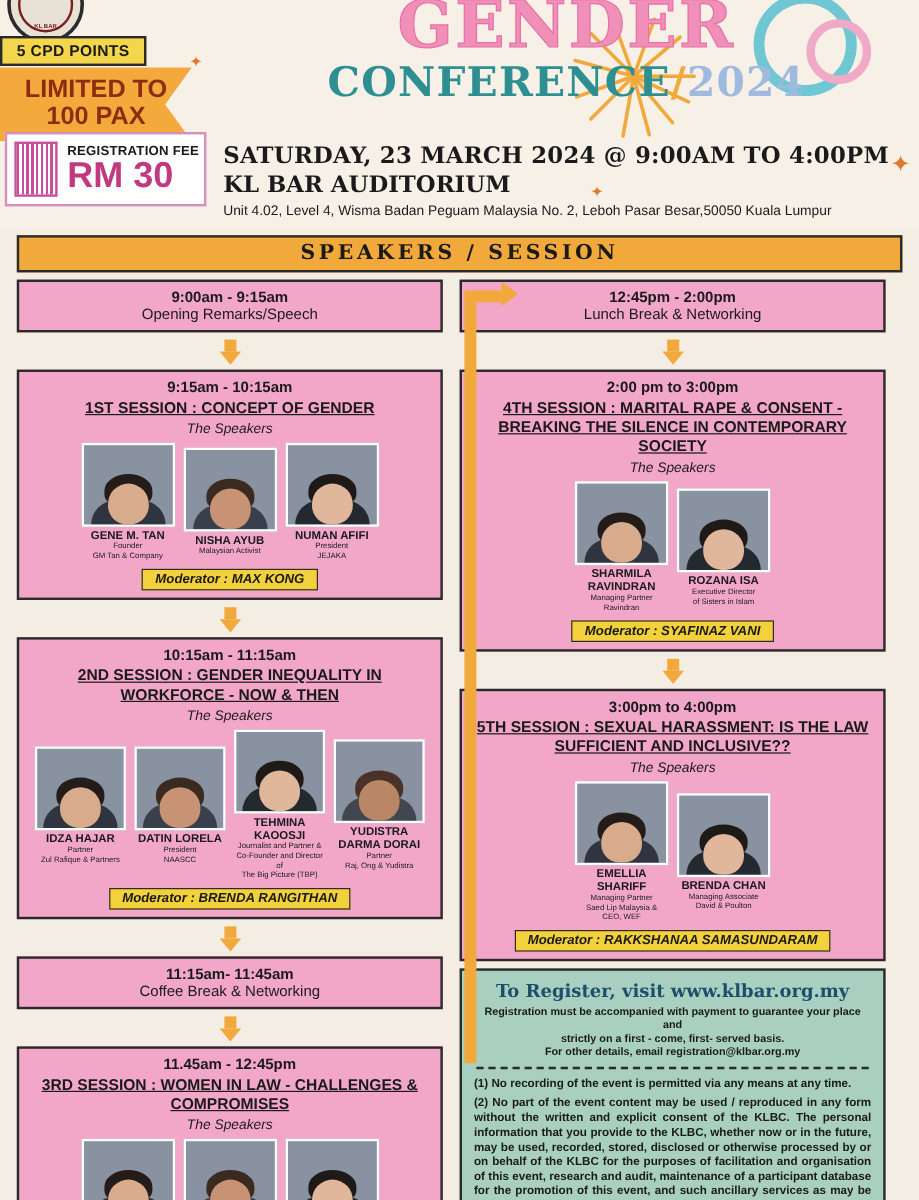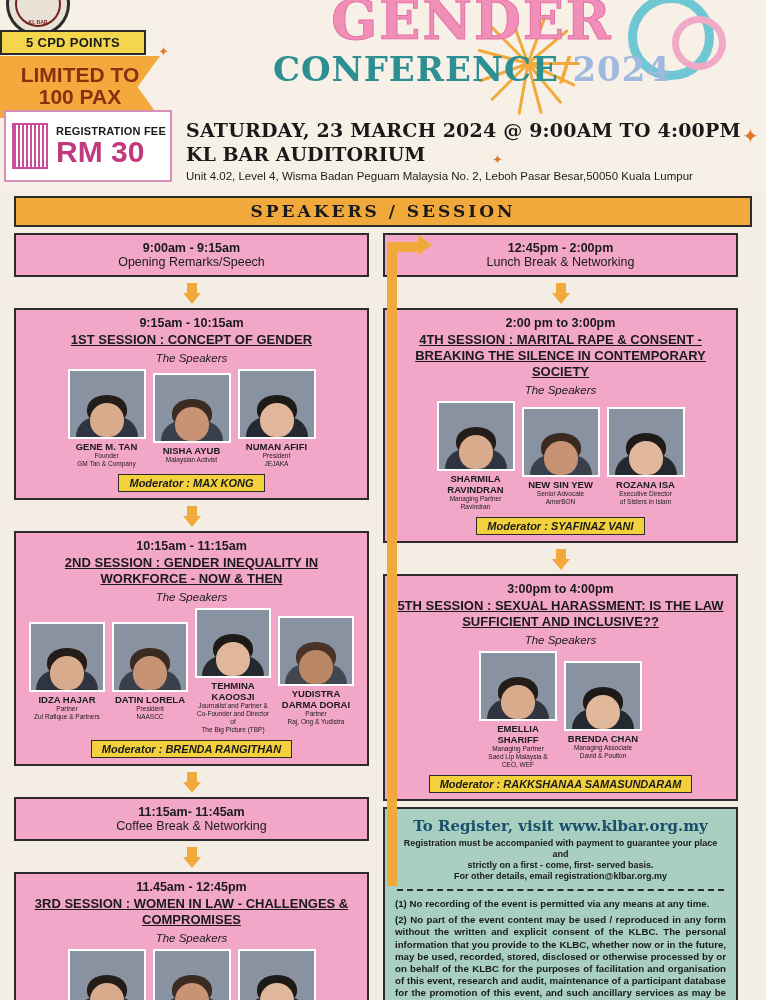--- a/index.html
+++ b/index.html
@@ -73,21 +73,21 @@
     transform-origin: 0 50%;
     border-radius:2px;
   }
 
   .sparkle { position:absolute; color:#e07a30; font-size:20px; }
 
   .badge-cpd {
     position:absolute; left: 0; top: 30px;
     background: #f3d64b;
     border: 2px solid #2a2a2a;
-    padding: 3px 24px;
+    padding: 3px 12px;
     font-weight: bold;
     font-size: 13px;
     letter-spacing:.3px;
   }
   .badge-limited {
     position:absolute; left: 0; top: 56px;
     width: 160px;
     background: #f3a93c;
     color: #8c2d10;
     font-weight: bold;
@@ -108,21 +108,21 @@
     position:absolute; left:6px; top:6px; right:6px; bottom:6px;
     border-radius:50%; border:2px solid #7a1f1f;
   }
   .logo-seal .txt {
     position:absolute; left:0; right:0; bottom:8px;
     text-align:center; font-size:5px; font-weight:bold; color:#7a1f1f;
   }
 
   .fee-box {
     position:absolute; left: 4px; top: 110px;
-    width: 168px; height: 72px;
+    width: 168px; height: 62px;
     background: #fff;
     border: 2px solid #d58fb8;
     display:flex; align-items:center;
   }
   .ticket-bars {
     width: 36px; height: 46px; margin-left:6px;
     background: repeating-linear-gradient(90deg,#c94f9a 0 2px,#fff 2px 4px);
     border: 2px solid #c94f9a;
   }
   .fee-text { margin-left:8px; }
@@ -486,29 +486,20 @@
               <div class="photo" style="background: rgb(136, 146, 160);">
                 <div class="body" style="background:#2f3440"></div>
                 <div class="hair" style="background:#241c18"></div>
                 <div class="face" style="background:#d8ab8c"></div>
               </div>
               <div class="pname">SHARMILA RAVINDRAN</div>
               <div class="prole">Managing Partner<br>Ravindran</div>
             </div>
             <div class="person">
               <div class="photo" style="background: rgb(136, 146, 160);">
-                <div class="body" style="background:#3a3f4c"></div>
-                <div class="hair" style="background:#3a2a20"></div>
-                <div class="face" style="background:#c79374"></div>
-              </div>
-              <div class="pname">NEW SIN YEW</div>
-              <div class="prole">Senior Advocate<br>AmerBON</div>
-            </div>
-            <div class="person">
-              <div class="photo" style="background: rgb(136, 146, 160);">
                 <div class="body" style="background:#24282f"></div>
                 <div class="hair" style="background:#1d1a18"></div>
                 <div class="face" style="background:#e0b79a"></div>
               </div>
               <div class="pname">ROZANA ISA</div>
               <div class="prole">Executive Director<br>of Sisters in Islam</div>
             </div>
           </div>
           <div><div class="moderator"><em>Moderator : SYAFINAZ VANI</em></div></div>
         </div>

